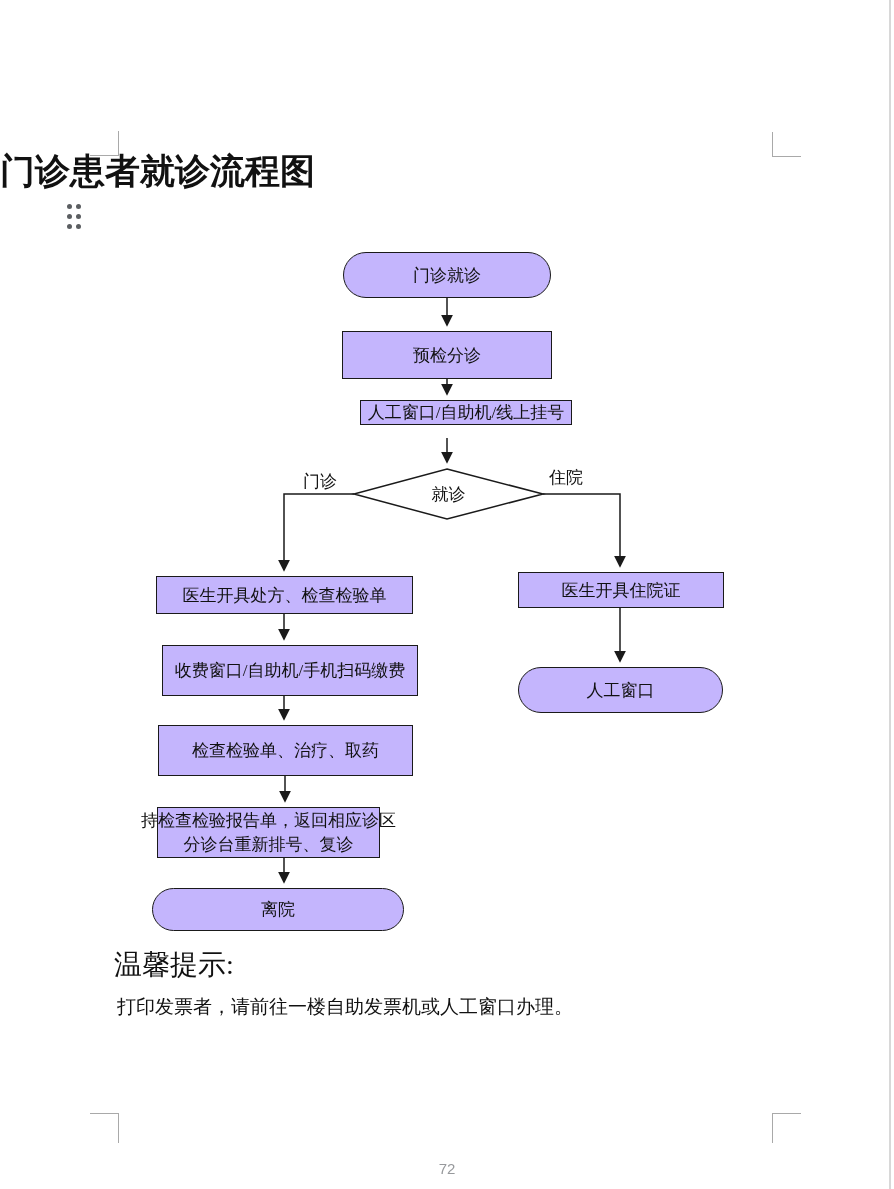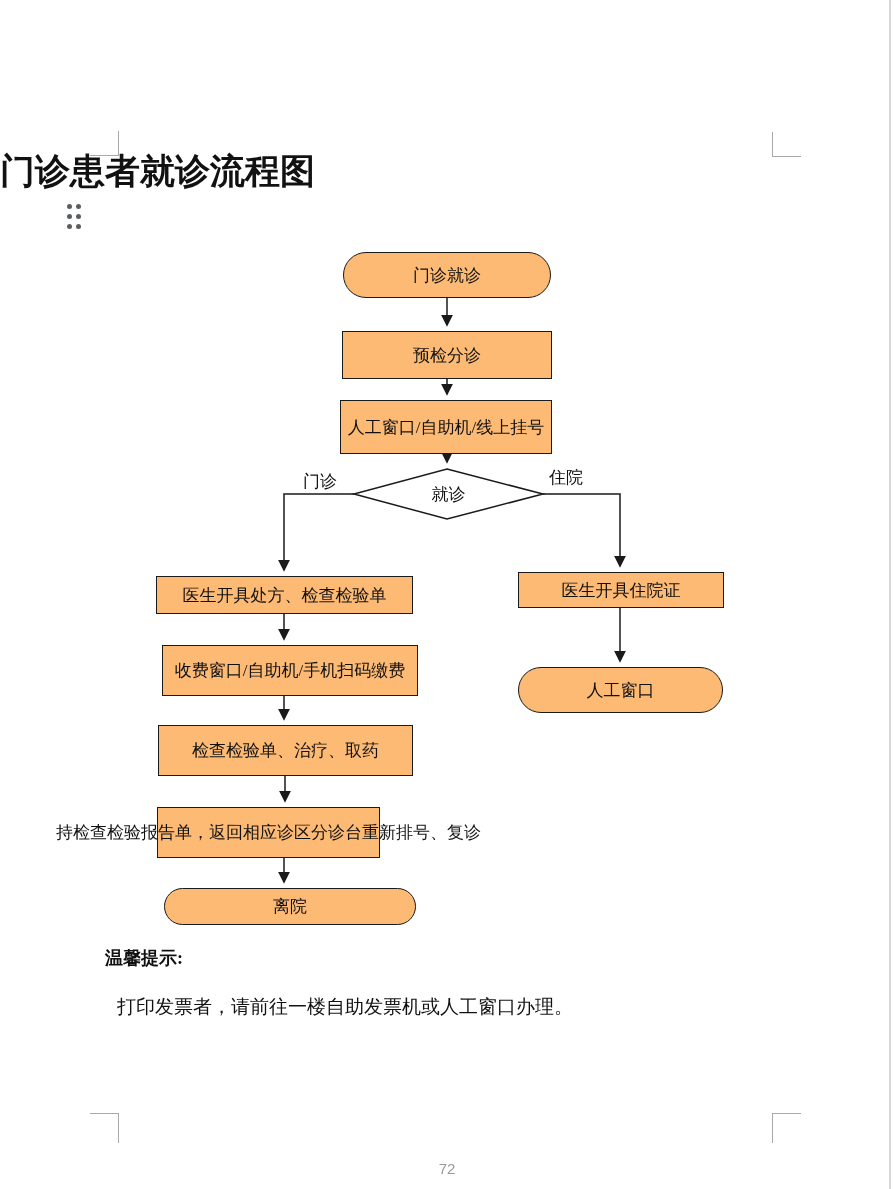--- a/index.html
+++ b/index.html
@@ -17,32 +17,32 @@
   .crop.tr { left:772px; top:132px;  height:24px; border-left:1px solid var(--crop-mark,#a9a9a9);  border-bottom:1px solid var(--crop-mark,#a9a9a9); }
   .crop.bl { left:90px;  top:1113px; height:29px; border-right:1px solid var(--crop-mark,#a9a9a9); border-top:1px solid var(--crop-mark,#a9a9a9); }
   .crop.br { left:772px; top:1113px; height:29px; border-left:1px solid var(--crop-mark,#a9a9a9);  border-top:1px solid var(--crop-mark,#a9a9a9); }
   .drag-handle { position:absolute; left:67px; top:204px;
     display:grid; grid-template-columns:repeat(2,5px); grid-auto-rows:5px; gap:5px 4px; cursor:grab; }
   .drag-handle i { display:block; background:var(--handle-dot,#5b5e61); border-radius:50%; }
 
   
   .doc-title { position:absolute; top:150px; left:0; width:894px; text-align:left;
     font-size:35px; font-weight:bold; line-height:44px; }
-  .tips-heading { position:absolute; left:105px; top:946px; font-size:18px; font-weight:bold; }
+  .tips-heading { position:absolute; left:114px; top:946px; font-size:28px; font-weight:normal; }
   .tips-body { position:absolute; left:117px; top:994px; font-size:19px; }
   .page-number { position:absolute; top:1160px; left:0; width:894px; text-align:center;
     font-size:15px; color:var(--page-number,#97999c);
     font-family:"Liberation Sans","DejaVu Sans",sans-serif; }
 
   
   .connectors { position:absolute; left:0; top:0; pointer-events:none; }
   .connectors line, .connectors polyline { stroke:var(--line,#1a1a1a); stroke-width:1.5; fill:none; }
   .connectors .diamond { stroke:var(--line,#1a1a1a); stroke-width:1.5; fill:#ffffff; }
   #arr path { fill:var(--line,#1a1a1a); }
-  .node { position:absolute; box-sizing:border-box; background:#fdba74;
+  .node { position:absolute; box-sizing:border-box; background:#c4b5fd;
     border:1.5px solid var(--line,#1a1a1a);
     display:flex; align-items:center; justify-content:center;
     font-size:17px; white-space:nowrap; text-align:center; }
   .node.oval { border-radius:999px; }
   .node.plain { border:none; background:transparent; }
   .branch-label { position:absolute; font-size:17px; }
 </style>
 </head>
 <body>
 
@@ -76,31 +76,31 @@
   <line x1="284" y1="696" x2="284" y2="719" marker-end="url(#arr)"></line>
   <line x1="285" y1="776" x2="285" y2="801" marker-end="url(#arr)"></line>
   <line x1="284" y1="858" x2="284" y2="882" marker-end="url(#arr)"></line>
   <polyline points="543,494 620,494 620,566" marker-end="url(#arr)"></polyline>
   <line x1="620" y1="608" x2="620" y2="661" marker-end="url(#arr)"></line>
   <polygon class="diamond" points="447,469 543,494 447,519 354,494"></polygon>
 </svg>
 
 <div class="node oval" style="left:343px;top:252px;width:208px;height:46px">门诊就诊</div>
 <div class="node" style="left:342px;top:331px;width:210px;height:48px">预检分诊</div>
-<div class="node" style="left:340px;top:400px;width:212px;height:54px">人工窗口/自助机/线上挂号</div>
+<div class="node" style="left:360px;top:400px;width:212px;height:25px">人工窗口/自助机/线上挂号</div>
 <div class="node plain" style="left:354px;top:469px;width:189px;height:50px">就诊</div>
 <div class="branch-label" style="left:303px;top:470px">门诊</div>
 <div class="branch-label" style="left:549px;top:466px">住院</div>
 <div class="node" style="left:156px;top:576px;width:257px;height:38px">医生开具处方、检查检验单</div>
 <div class="node" style="left:162px;top:645px;width:256px;height:51px">收费窗口/自助机/手机扫码缴费</div>
 <div class="node" style="left:158px;top:725px;width:255px;height:51px">检查检验单、治疗、取药</div>
-<div class="node" style="left:157px;top:807px;width:223px;height:51px;line-height:24px">
+<div class="node" style="left:157px;top:807px;width:223px;height:51px;flex-direction:column;line-height:24px">
   <span>持检查检验报告单，返回相应诊区</span>
   <span>分诊台重新排号、复诊</span>
 </div>
-<div class="node oval" style="left:164px;top:888px;width:252px;height:37px">离院</div>
+<div class="node oval" style="left:152px;top:888px;width:252px;height:43px">离院</div>
 <div class="node" style="left:518px;top:572px;width:206px;height:36px">医生开具住院证</div>
 <div class="node oval" style="left:518px;top:667px;width:205px;height:46px">人工窗口</div>
 
 <div class="tips-heading">温馨提示:</div>
 <div class="tips-body">打印发票者，请前往一楼自助发票机或人工窗口办理。</div>
 
 <div class="page-number">72</div>
 
 </body></html>

